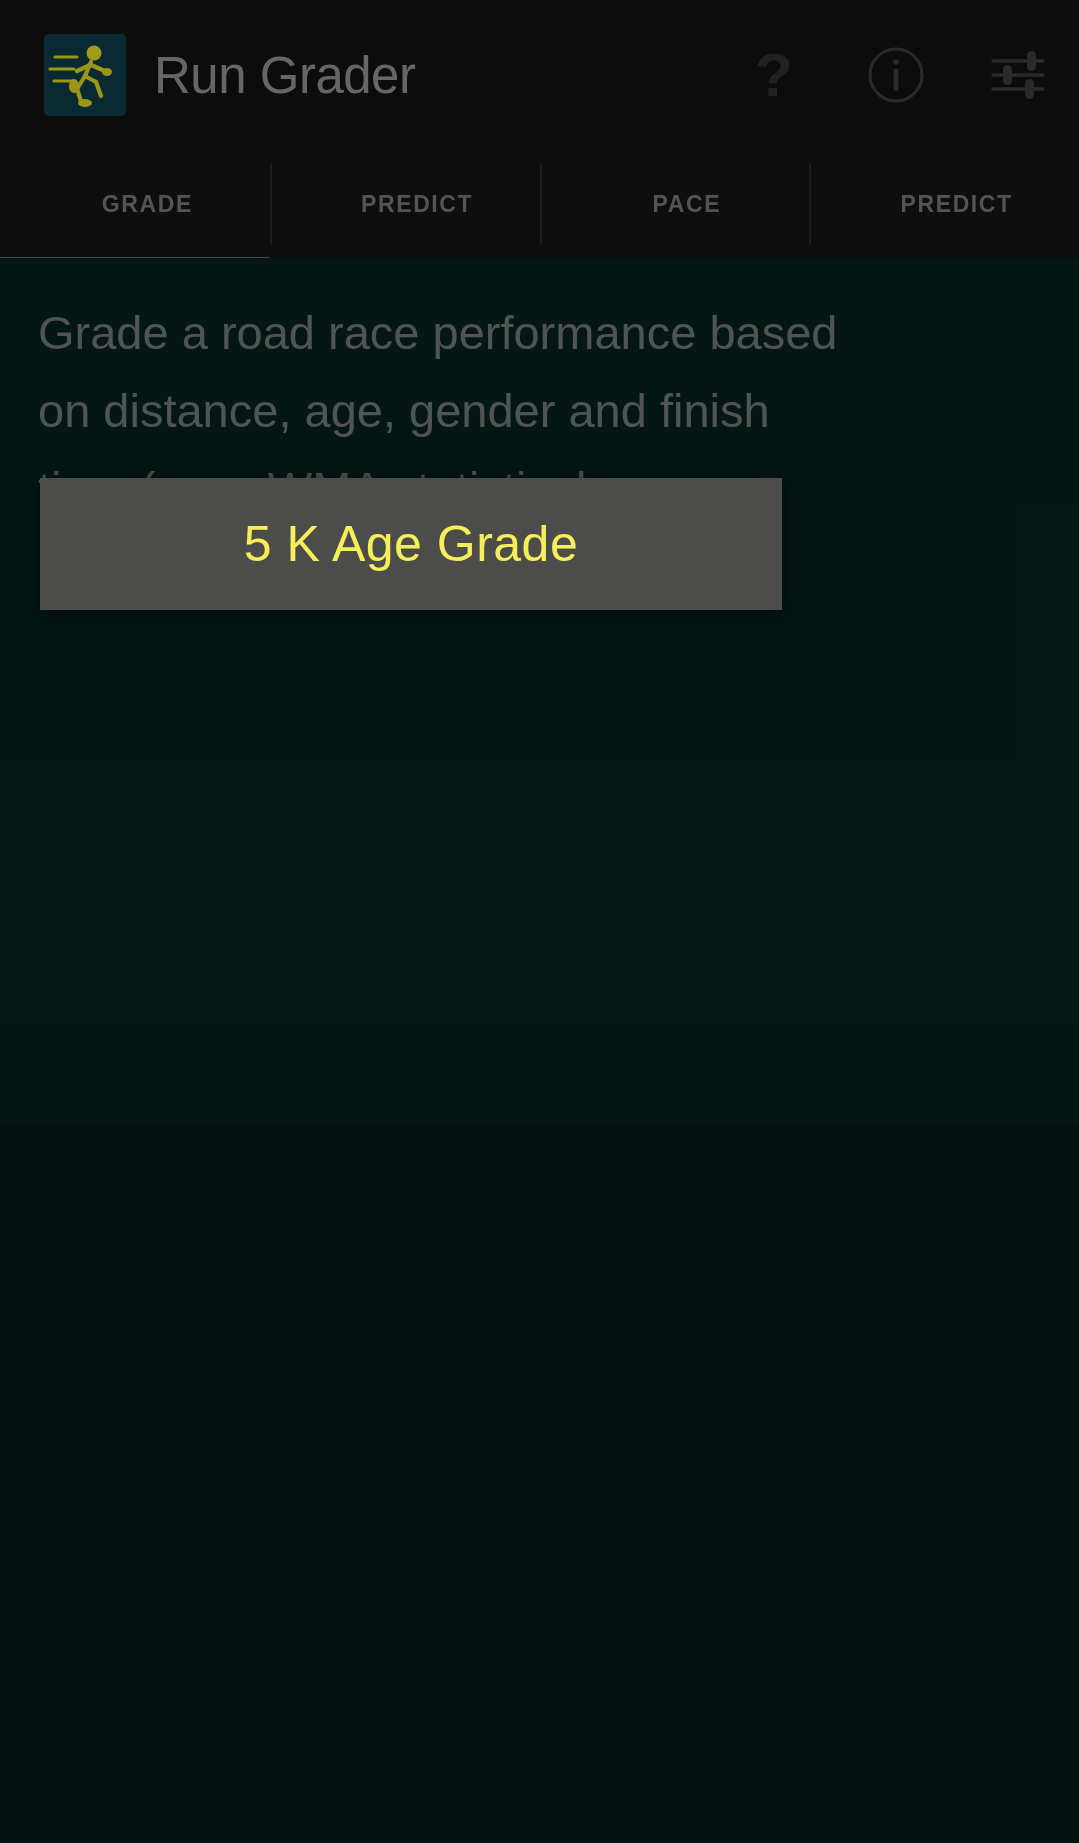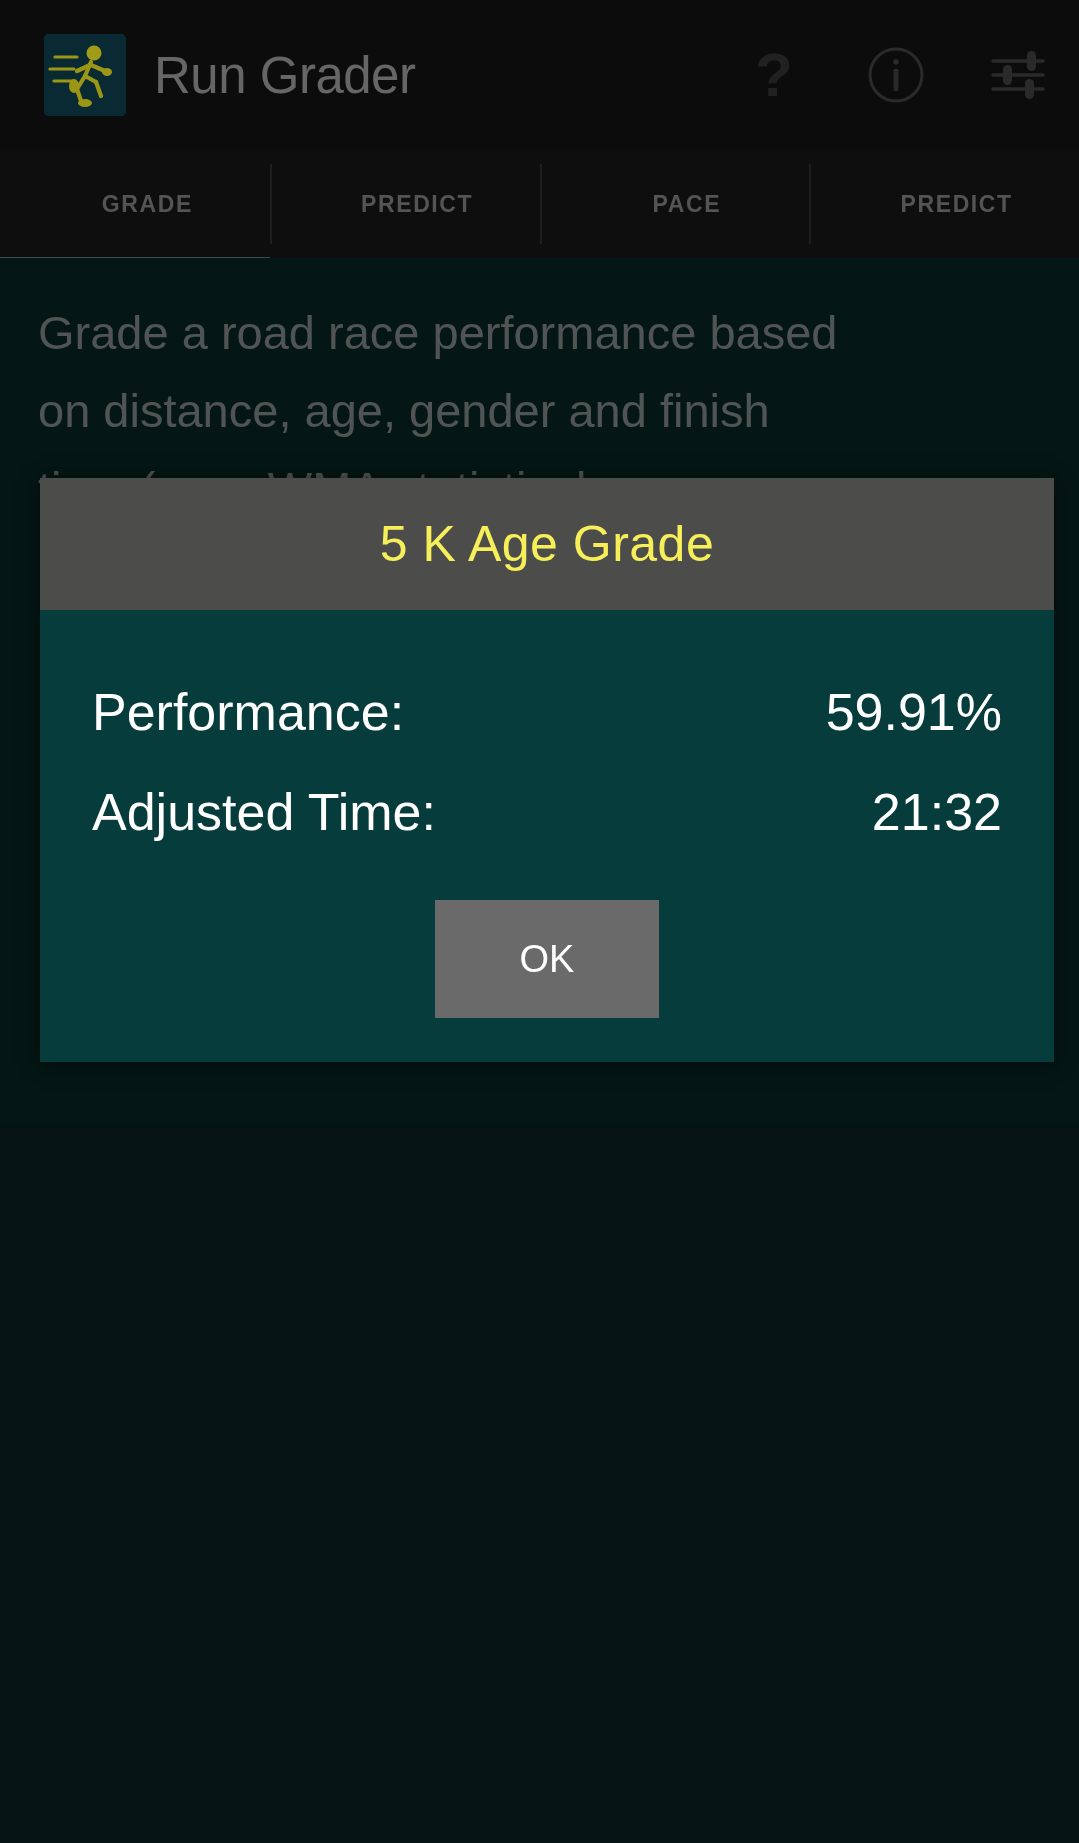--- a/index.html
+++ b/index.html
@@ -145,21 +145,21 @@
   .scrim {
     position: absolute;
     inset: 0;
     background: rgba(0,0,0,0.28);
     z-index: 10;
   }
   .dialog {
     position: absolute;
     left: 40px;
     top: 478px;
-    width: 1014px;
+    width: 742px;
     z-index: 20;
     box-shadow: 0 2px 18px rgba(0,0,0,0.55);
   }
   .dialog-header {
     background: #4c4c4a;
     height: 132px;
     display: flex;
     align-items: center;
     justify-content: center;
   }
@@ -292,28 +292,15 @@
     <div class="desc">Grade a road race performance based on distance, age, gender and finish time (uses WMA statistical</div>
     <div class="content-bottom-fill"></div>
   </div>
 
   <div class="scrim"></div>
 
   <div class="dialog">
     <div class="dialog-header">
       <div class="dialog-title">5 K Age Grade</div>
     </div>
-    <div class="dialog-body">
-      <div class="kv-row">
-        <span class="kv-label">Performance:</span>
-        <span class="kv-value">59.91%</span>
-      </div>
-      <div class="kv-row">
-        <span class="kv-label">Adjusted Time:</span>
-        <span class="kv-value">21:32</span>
-      </div>
-      <div class="dialog-actions">
-        <button class="ok-button">OK</button>
-      </div>
-    </div>
   </div>
 
 </div>
 
 </body></html>

